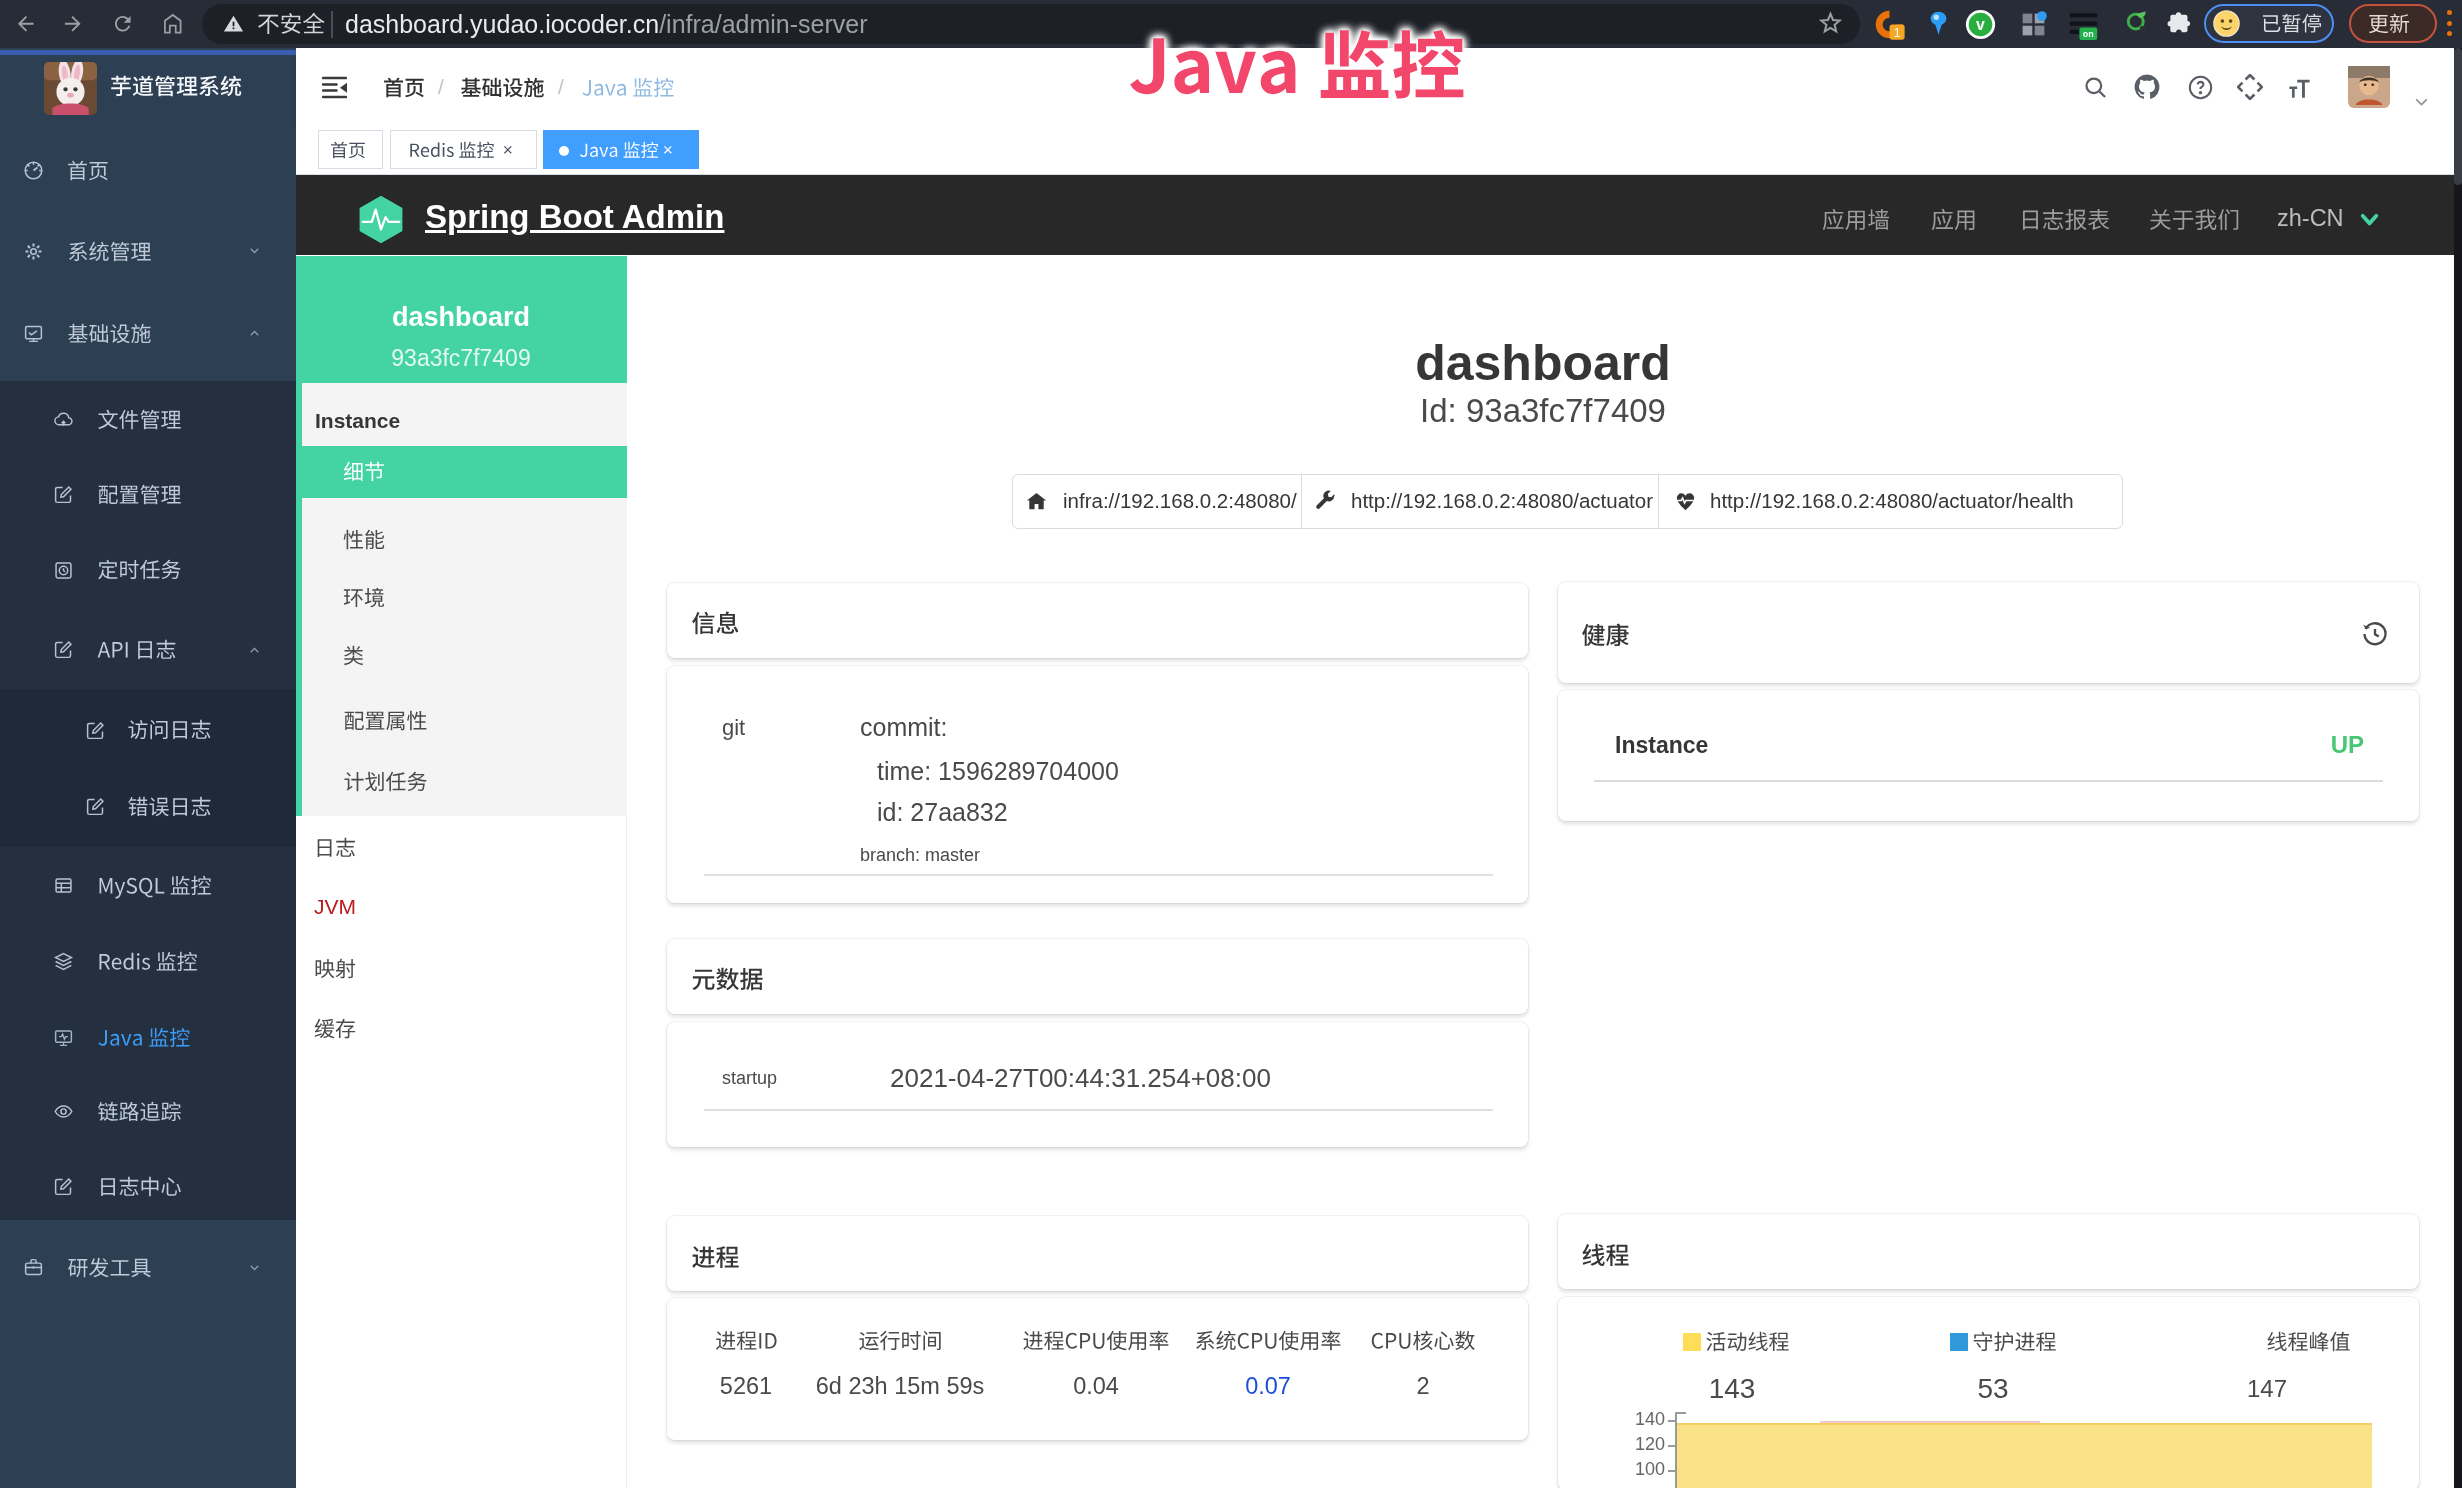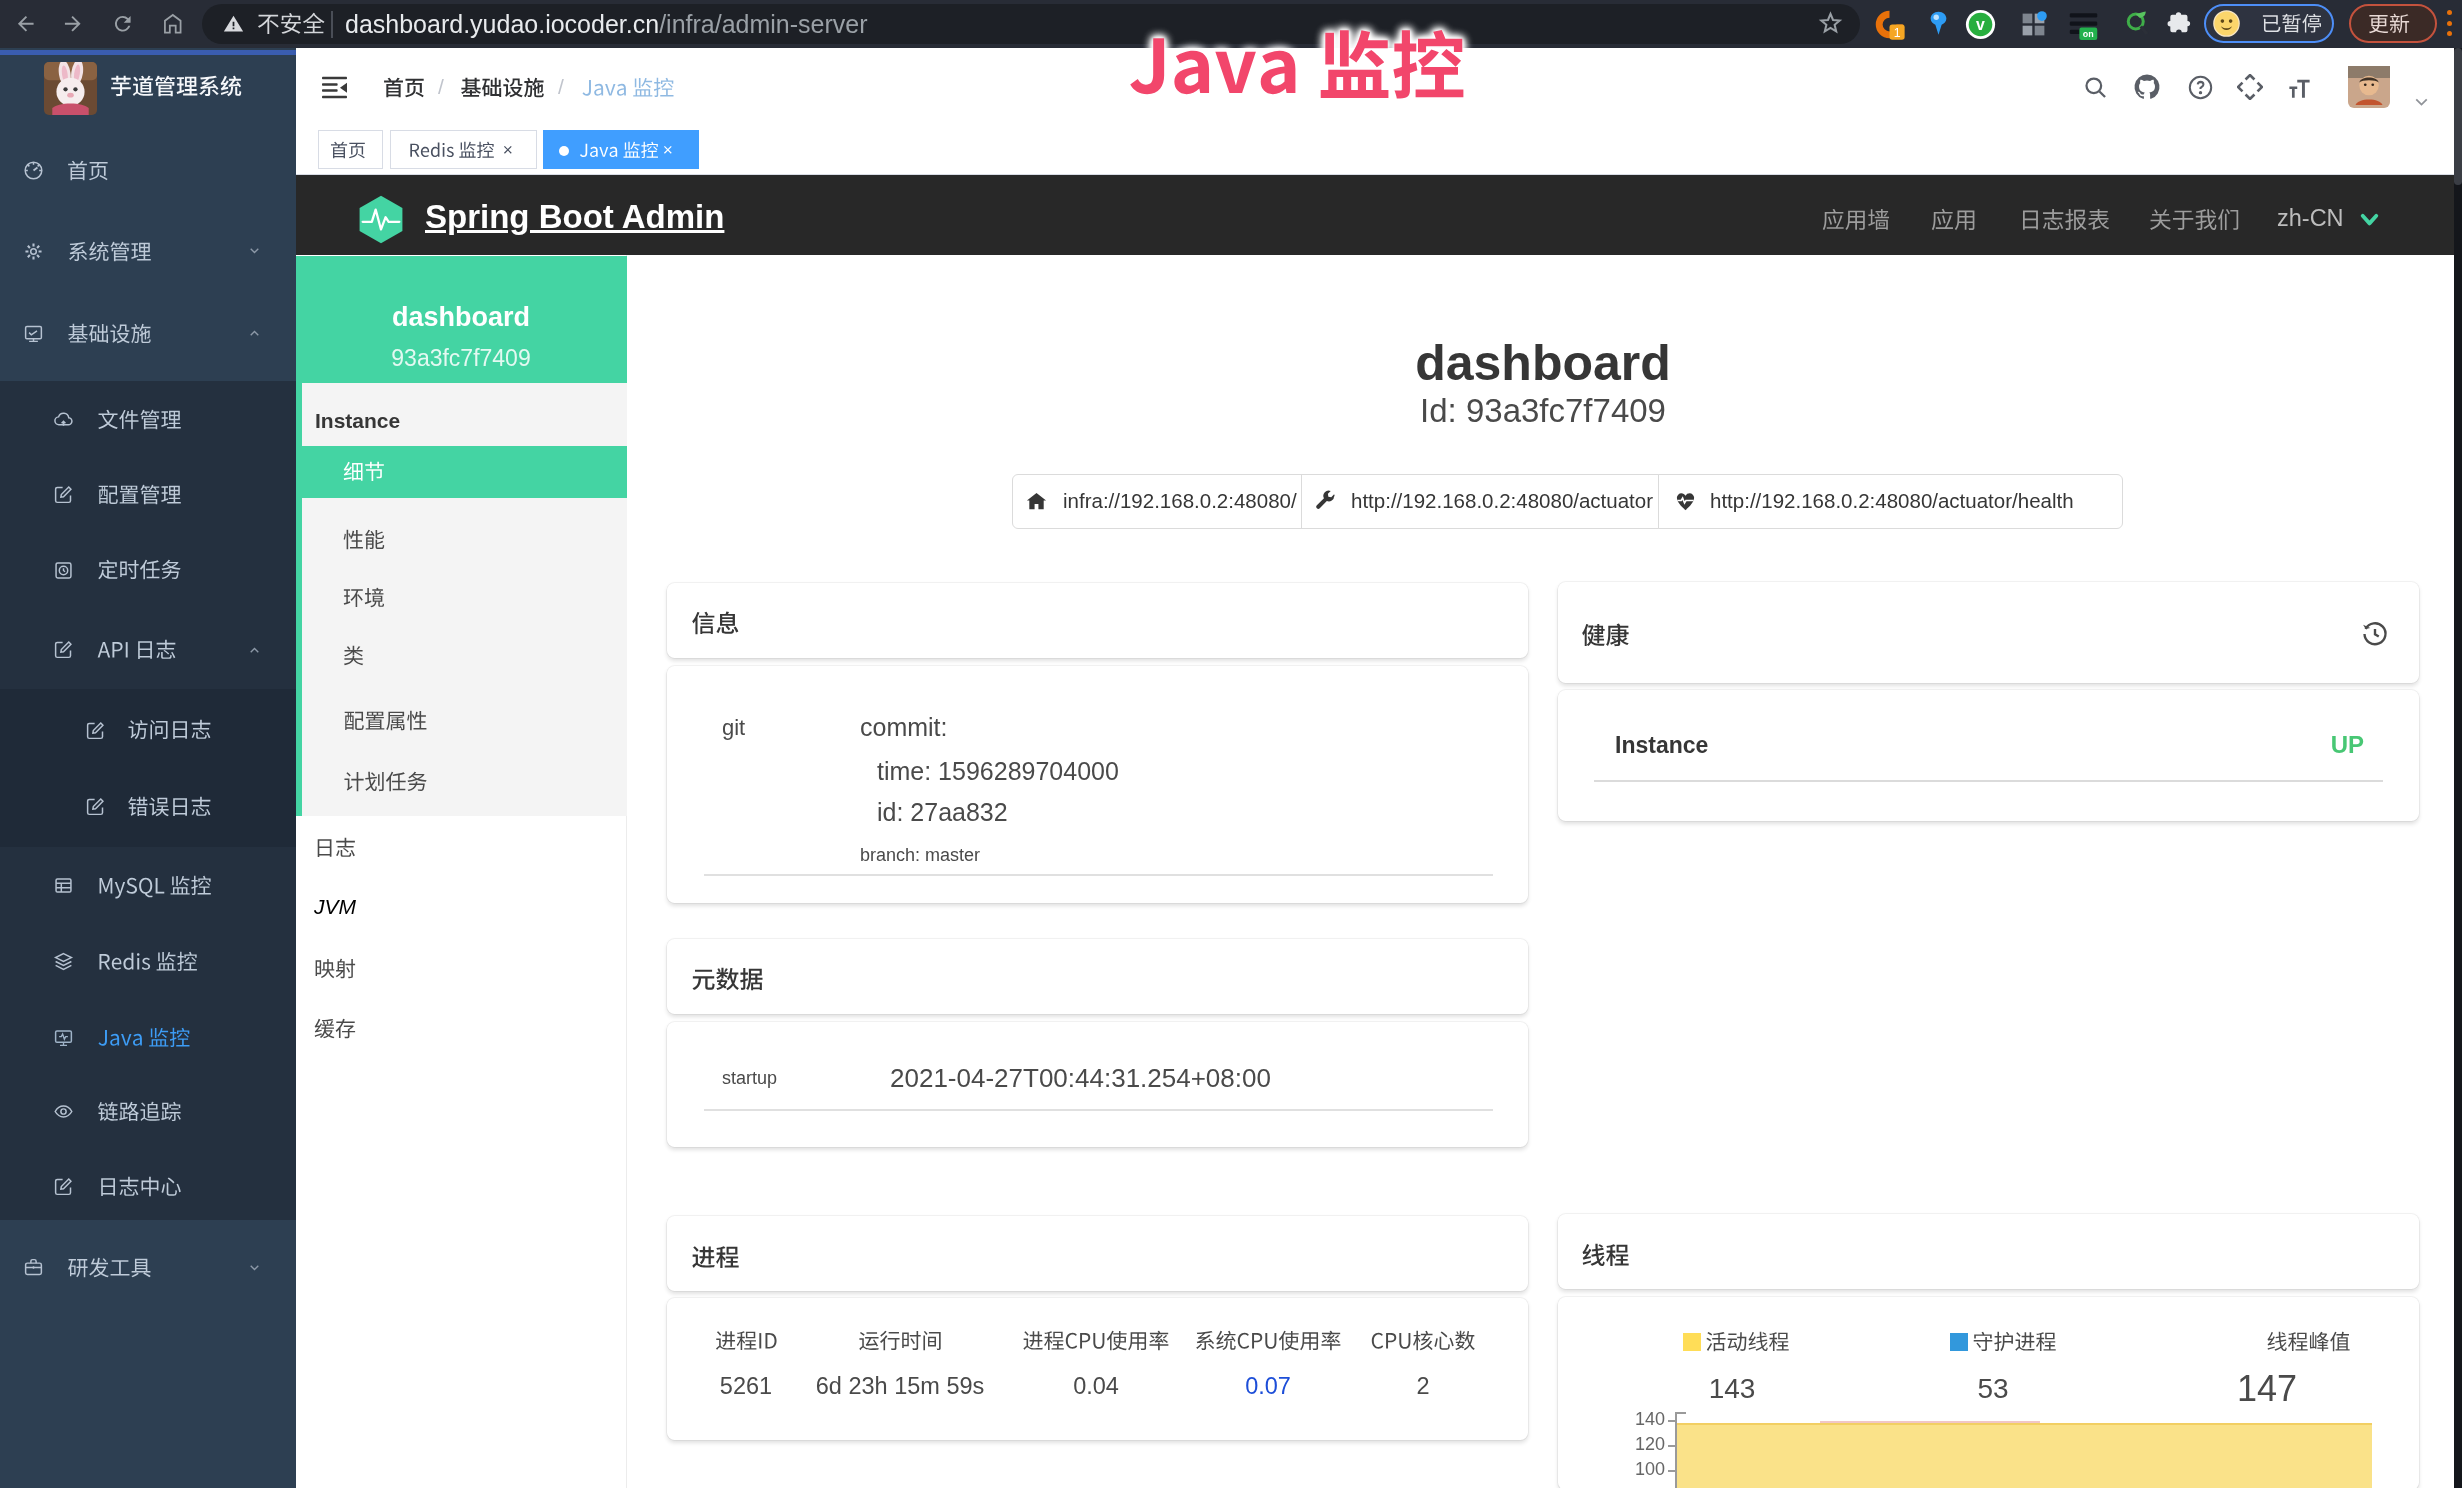--- a/index.html
+++ b/index.html
@@ -644,21 +644,21 @@
       <use href="#gR4efb" x="2000"></use>
       <use href="#gR52a1" x="3000"></use>
     </svg>
   </span>
 <span class="ab" style="left:314px;top:837px;color:#4a4a4a;">
     <svg class="t" width="42" height="21" viewBox="0 -880 2000 1000">
       <use href="#gR65e5"></use>
       <use href="#gR5fd7" x="1000"></use>
     </svg>
   </span>
-<span class="ab" style="white-space:nowrap;font-size:21px;color:#000000;font-weight:400;line-height:24.4px;top:895px;left:314px;font-style:italic;">JVM</span>
+<span class="ab" style="white-space:nowrap;font-size:21px;color:#b91c1c;font-weight:400;line-height:24.4px;top:895px;left:314px;">JVM</span>
 <span class="ab" style="left:314px;top:958px;color:#4a4a4a;">
     <svg class="t" width="42" height="21" viewBox="0 -880 2000 1000">
       <use href="#gR6620"></use>
       <use href="#gR5c04" x="1000"></use>
     </svg>
   </span>
 <span class="ab" style="left:314px;top:1018px;color:#4a4a4a;">
     <svg class="t" width="42" height="21" viewBox="0 -880 2000 1000">
       <use href="#gR7f13"></use>
       <use href="#gR5b58" x="1000"></use>
@@ -816,21 +816,21 @@
 <span class="ab" style="left:2266px;top:1331px;color:#4a4a4a;">
     <svg class="t" width="85" height="21" viewBox="0 -880 4000 1000">
       <use href="#gR7ebf"></use>
       <use href="#gR7a0b" x="1000"></use>
       <use href="#gR5cf0" x="2000"></use>
       <use href="#gR503c" x="3000"></use>
     </svg>
   </span>
 <span class="ab" style="white-space:nowrap;font-size:28px;color:#4a4a4a;font-weight:400;line-height:32px;top:1373px;left:1732px;transform:translateX(-50%);">143</span>
 <span class="ab" style="white-space:nowrap;font-size:28px;color:#4a4a4a;font-weight:400;line-height:32px;top:1373px;left:1993px;transform:translateX(-50%);">53</span>
-<span class="ab" style="white-space:nowrap;font-size:36px;color:#4a4a4a;font-weight:400;line-height:32px;top:1373px;left:2267px;transform:translateX(-50%);">147</span>
+<span class="ab" style="white-space:nowrap;font-size:24px;color:#4a4a4a;font-weight:400;line-height:32px;top:1373px;left:2267px;transform:translateX(-50%);">147</span>
 <span class="ab" style="white-space:nowrap;font-size:18px;color:#666;font-weight:400;line-height:21px;top:1409px;right:797px;">140</span>
 <span class="ab" style="white-space:nowrap;font-size:18px;color:#666;font-weight:400;line-height:21px;top:1434px;right:797px;">120</span>
 <span class="ab" style="white-space:nowrap;font-size:18px;color:#666;font-weight:400;line-height:21px;top:1459px;right:797px;">100</span>
 <div class="ab" style="left:1675px;top:1412px;width:1.5px;height:77px;background:#9a9a9a"></div>
 <div class="ab" style="left:1675px;top:1412px;width:10.6px;height:1.5px;background:#9a9a9a"></div>
 <div class="ab" style="left:1668px;top:1420px;width:7.6px;height:1.5px;background:#9a9a9a"></div>
 <div class="ab" style="left:1668px;top:1445px;width:7.6px;height:1.5px;background:#9a9a9a"></div>
 <div class="ab" style="left:1668px;top:1470px;width:7.6px;height:1.5px;background:#9a9a9a"></div>
 <div class="ab" style="left:1677px;top:1423px;width:695px;height:66px;background:#fae289"></div>
 <div class="ab" style="left:1677px;top:1423px;width:695px;height:1.5px;background:#f2cf63"></div>

